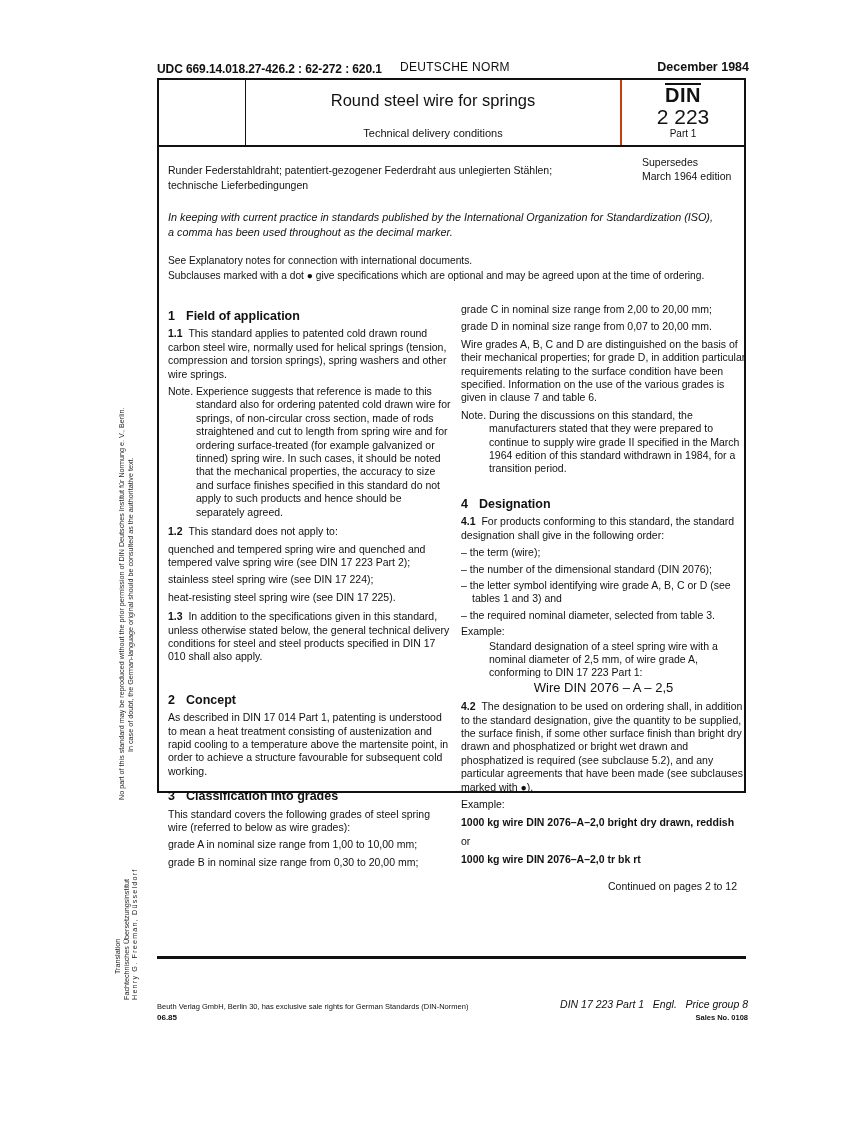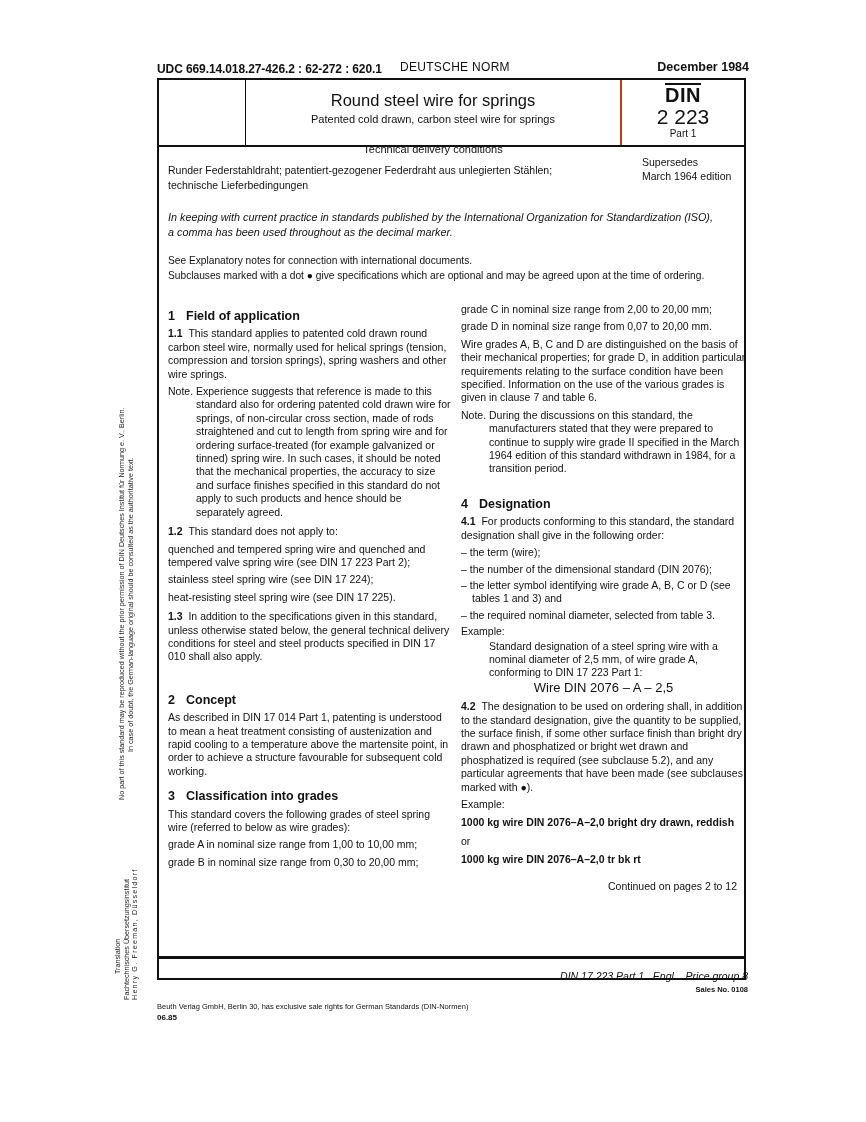--- a/index.html
+++ b/index.html
@@ -6,21 +6,21 @@
   body {
     width: 866px; height: 1122px; position: relative; overflow: hidden;
     font-family: "Liberation Sans", sans-serif; color: #111;
   }
   .abs { position: absolute; }
   .topline { top: 60px; left: 157px; width: 592px; height: 16px; font-size: 11px; }
   .udc { position: absolute; left: 0; top: 2px; font-weight: bold; font-size: 12px; letter-spacing: -0.1px; }
   .norm { position: absolute; left: 243px; top: 0px; font-size: 12px; letter-spacing: 0.3px; }
   .date { position: absolute; right: 0; top: 0px; font-weight: bold; font-size: 12.5px; }
 
-  .box { left: 157px; top: 78px; width: 589px; height: 902px; border: 2px solid #111; box-sizing: border-box; }
+  .box { left: 157px; top: 78px; width: 589px; height: 715px; border: 2px solid #111; box-sizing: border-box; }
   .hdr-row { position: absolute; left: 0; top: 0; width: 100%; height: 65px; border-bottom: 2px solid #111; }
   .hdr-left { position: absolute; left: 0; top: 0; width: 86px; height: 100%; border-right: 1.5px solid #111; }
   .hdr-title { position: absolute; left: 87px; top: 0; width: 374px; height: 100%; text-align: center; }
   .hdr-din { position: absolute; left: 461px; top: 0; right: 0; height: 100%; border-left: 2px solid #c2410c; text-align: center; }
   .t-main { font-size: 16.5px; margin-top: 11px; }
   .t-sub { font-size: 11px; margin-top: 2px; line-height: 14px; }
   .din-logo { font-size: 20px; font-weight: bold; margin-top: 3px; line-height: 20px; display: inline-block; border-top: 2px solid #111; padding-top: 0px; letter-spacing: 0.5px; }
   .din-num { font-size: 21px; line-height: 22px; }
   .din-part { font-size: 10px; line-height: 11px; }
 
@@ -39,42 +39,41 @@
   .indent { padding-left: 28px; }
   .dash { padding-left: 11px; text-indent: -11px; margin: 0 0 3px 0; }
   .example-center { text-align: center; font-size: 13px; margin: 1px 0 6px 0; }
   .bold { font-weight: bold; }
 
   .continued { left: 608px; top: 880px; font-size: 10.5px; }
   .lower-divider { left: 157px; top: 956px; width: 589px; height: 2.5px; background: #111; }
 
   .footer-left { left: 157px; top: 1001px; font-size: 7.5px; line-height: 11px; }
   .footer-left .code { font-weight: bold; font-size: 8px; }
-  .footer-right { left: 550px; top: 970px; width: 198px; text-align: right; font-size: 10.5px; font-style: italic; line-height: 13px; }
+  .footer-right { left: 550px; top: 998px; width: 198px; text-align: right; font-size: 10.5px; font-style: italic; line-height: 13px; }
   .footer-right .sales { font-style: normal; font-size: 7.5px; font-weight: bold; }
 
   .vtext { position: absolute; transform-origin: left top; transform: rotate(-90deg); font-size: 7.2px; line-height: 8.5px; white-space: nowrap; color: #222; }
   .vt1 { left: 118px; top: 800px; }
   .vt2 { left: 114px; top: 1000px; }
 </style>
 </head>
 <body>
 
 <div class="abs topline">
   <span class="udc">UDC 669.14.018.27-426.2 : 62-272 : 620.1</span>
   <span class="norm">DEUTSCHE NORM</span>
   <span class="date">December 1984</span>
 </div>
 
 <div class="abs box">
   <div class="hdr-row">
     <div class="hdr-left"></div>
     <div class="hdr-title">
       <div class="t-main">Round steel wire for springs</div>
-      <div class="t-sub">Patented cold drawn, carbon steel wire for springs</div>
       <div class="t-sub" style="margin-top:16px">Technical delivery conditions</div>
     </div>
     <div class="hdr-din">
       <div class="din-logo">DIN</div>
       <div class="din-num">2 223</div>
       <div class="din-part">Part 1</div>
     </div>
   </div>
 </div>
 

